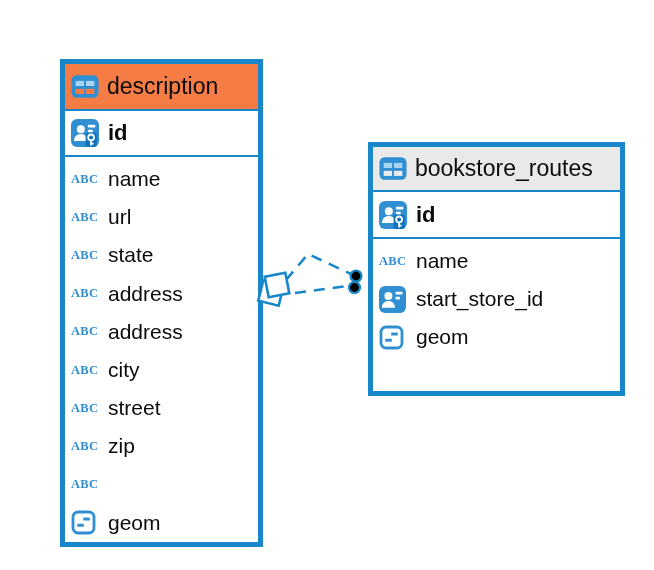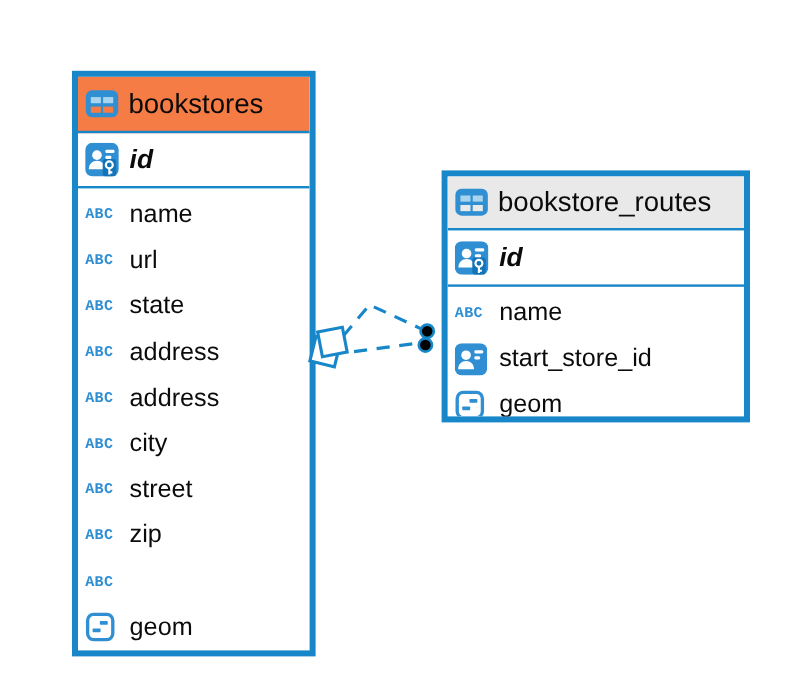--- a/index.html
+++ b/index.html
@@ -13,43 +13,43 @@
     --white:#ffffff;
     --dot-black:#000000;
   }
   html,body{margin:0;padding:0;}
   body{font-family:"Liberation Sans","DejaVu Sans",sans-serif;background:#fff;}
   .canvas{position:relative;width:654px;height:570px;background:var(--white);overflow:hidden;}
 
   .er-table{position:absolute;background:var(--white);border:5px solid var(--border-blue);
     box-sizing:border-box;overflow:hidden;}
   .t-left{left:60px;top:59px;width:203px;height:488px;}
-  .t-right{left:368px;top:142px;width:257px;height:210px;}
+  .t-right{left:368px;top:142px;width:257px;height:254px;}
 
   .thead{display:flex;align-items:center;gap:8px;padding:0 6px;
     border-bottom:2px solid var(--border-blue);box-sizing:border-box;}
   .t-left .thead{height:47px;background:var(--orange-header);}
   .t-right .thead{height:45px;background:var(--gray-header);}
   .title{font-size:23px;color:var(--text);white-space:nowrap;}
 
   .pk-row{display:flex;align-items:center;gap:9px;padding:0 6px;
-    border-bottom:2px solid var(--border-blue);box-sizing:border-box;font-style:italic;}
+    border-bottom:2px solid var(--border-blue);box-sizing:border-box;}
   .t-left .pk-row{height:46px;}
   .t-right .pk-row{height:47px;}
   .pk-label{font-size:22px;font-weight:bold;color:var(--text);}
 
   .tbody{padding-top:3px;}
   .row{display:flex;align-items:center;gap:9px;padding:0 6px;box-sizing:border-box;}
   .t-left .row{height:38.2px;}
   .t-right .row{height:38px;}
   .lbl{font-size:21px;color:var(--text);white-space:nowrap;text-align:center;}
 
   .ico-box{display:inline-flex;align-items:center;justify-content:flex-start;
     width:28px;flex:0 0 28px;}
-  .abc-icon{font-family:Liberation Mono, monospace;font-size:12.5px;font-weight:700;
+  .abc-icon{font-family:Liberation Serif, serif;font-size:12.5px;font-weight:700;
     color:var(--icon-blue);letter-spacing:0.3px;}
 
   
   .f-blue{fill:var(--icon-blue);}
   .f-blue-dark{fill:var(--icon-blue-dark);}
   .f-light{fill:var(--icon-blue-light);}
   .f-orange{fill:var(--orange-header);}
   .f-gray{fill:var(--gray-header);}
   .f-white{fill:#fff;}
   .s-white{stroke:#fff;fill:none;}
@@ -69,21 +69,21 @@
     <div class="thead">
       <span class="ico-box">
         <svg width="30" height="25" viewBox="0 0 30 25">
           <rect x="0.5" y="0.5" width="29" height="24" rx="5.5" class="f-blue"></rect>
           <rect x="5" y="6.5" width="9" height="5.5" class="f-light"></rect>
           <rect x="16" y="6.5" width="9" height="5.5" class="f-light"></rect>
           <rect x="5" y="15" width="9" height="5.5" class="f-orange"></rect>
           <rect x="16" y="15" width="9" height="5.5" class="f-orange"></rect>
         </svg>
       </span>
-      <span class="title">bookstores</span>
+      <span class="title">description</span>
     </div>
 
     <div class="pk-row">
       <span class="ico-box">
         <svg width="28" height="28" viewBox="0 0 28 28">
           <rect width="28" height="28" rx="6" class="f-blue"></rect>
           <circle cx="9.8" cy="10.3" r="4" class="f-white"></circle>
           <path d="M3 22c0-4.6 3.2-7.1 6.8-7.1s6.8 2.5 6.8 7.1z" class="f-white"></path>
           <rect x="16.8" y="5.8" width="7.6" height="2.7" rx="1" class="f-white"></rect>
           <rect x="16.8" y="10.8" width="5" height="2.7" rx="1" class="f-white"></rect>

